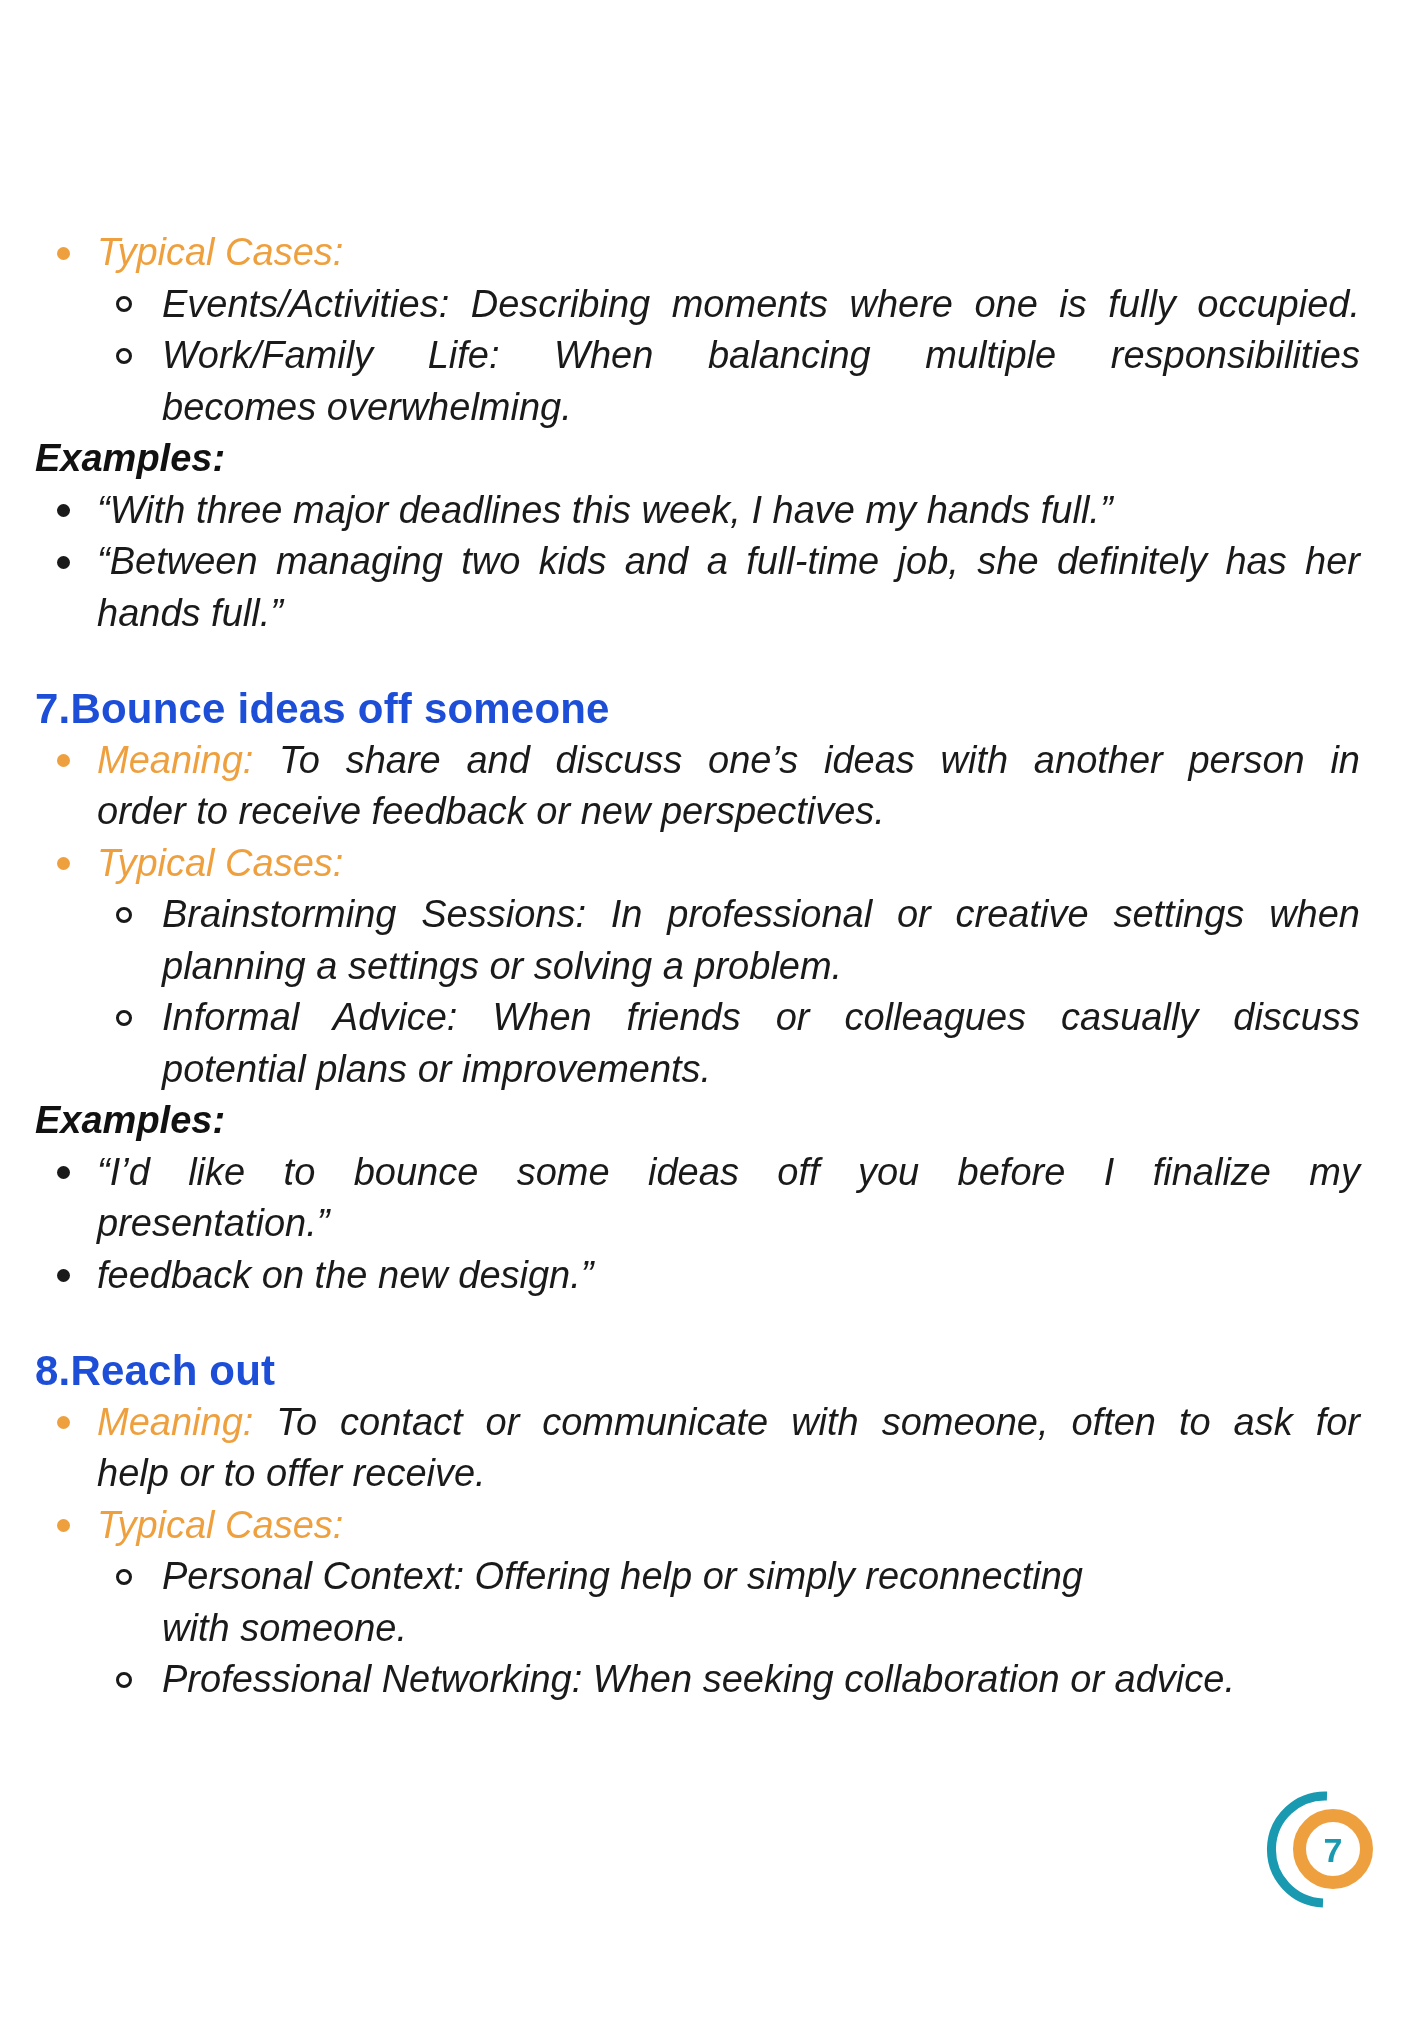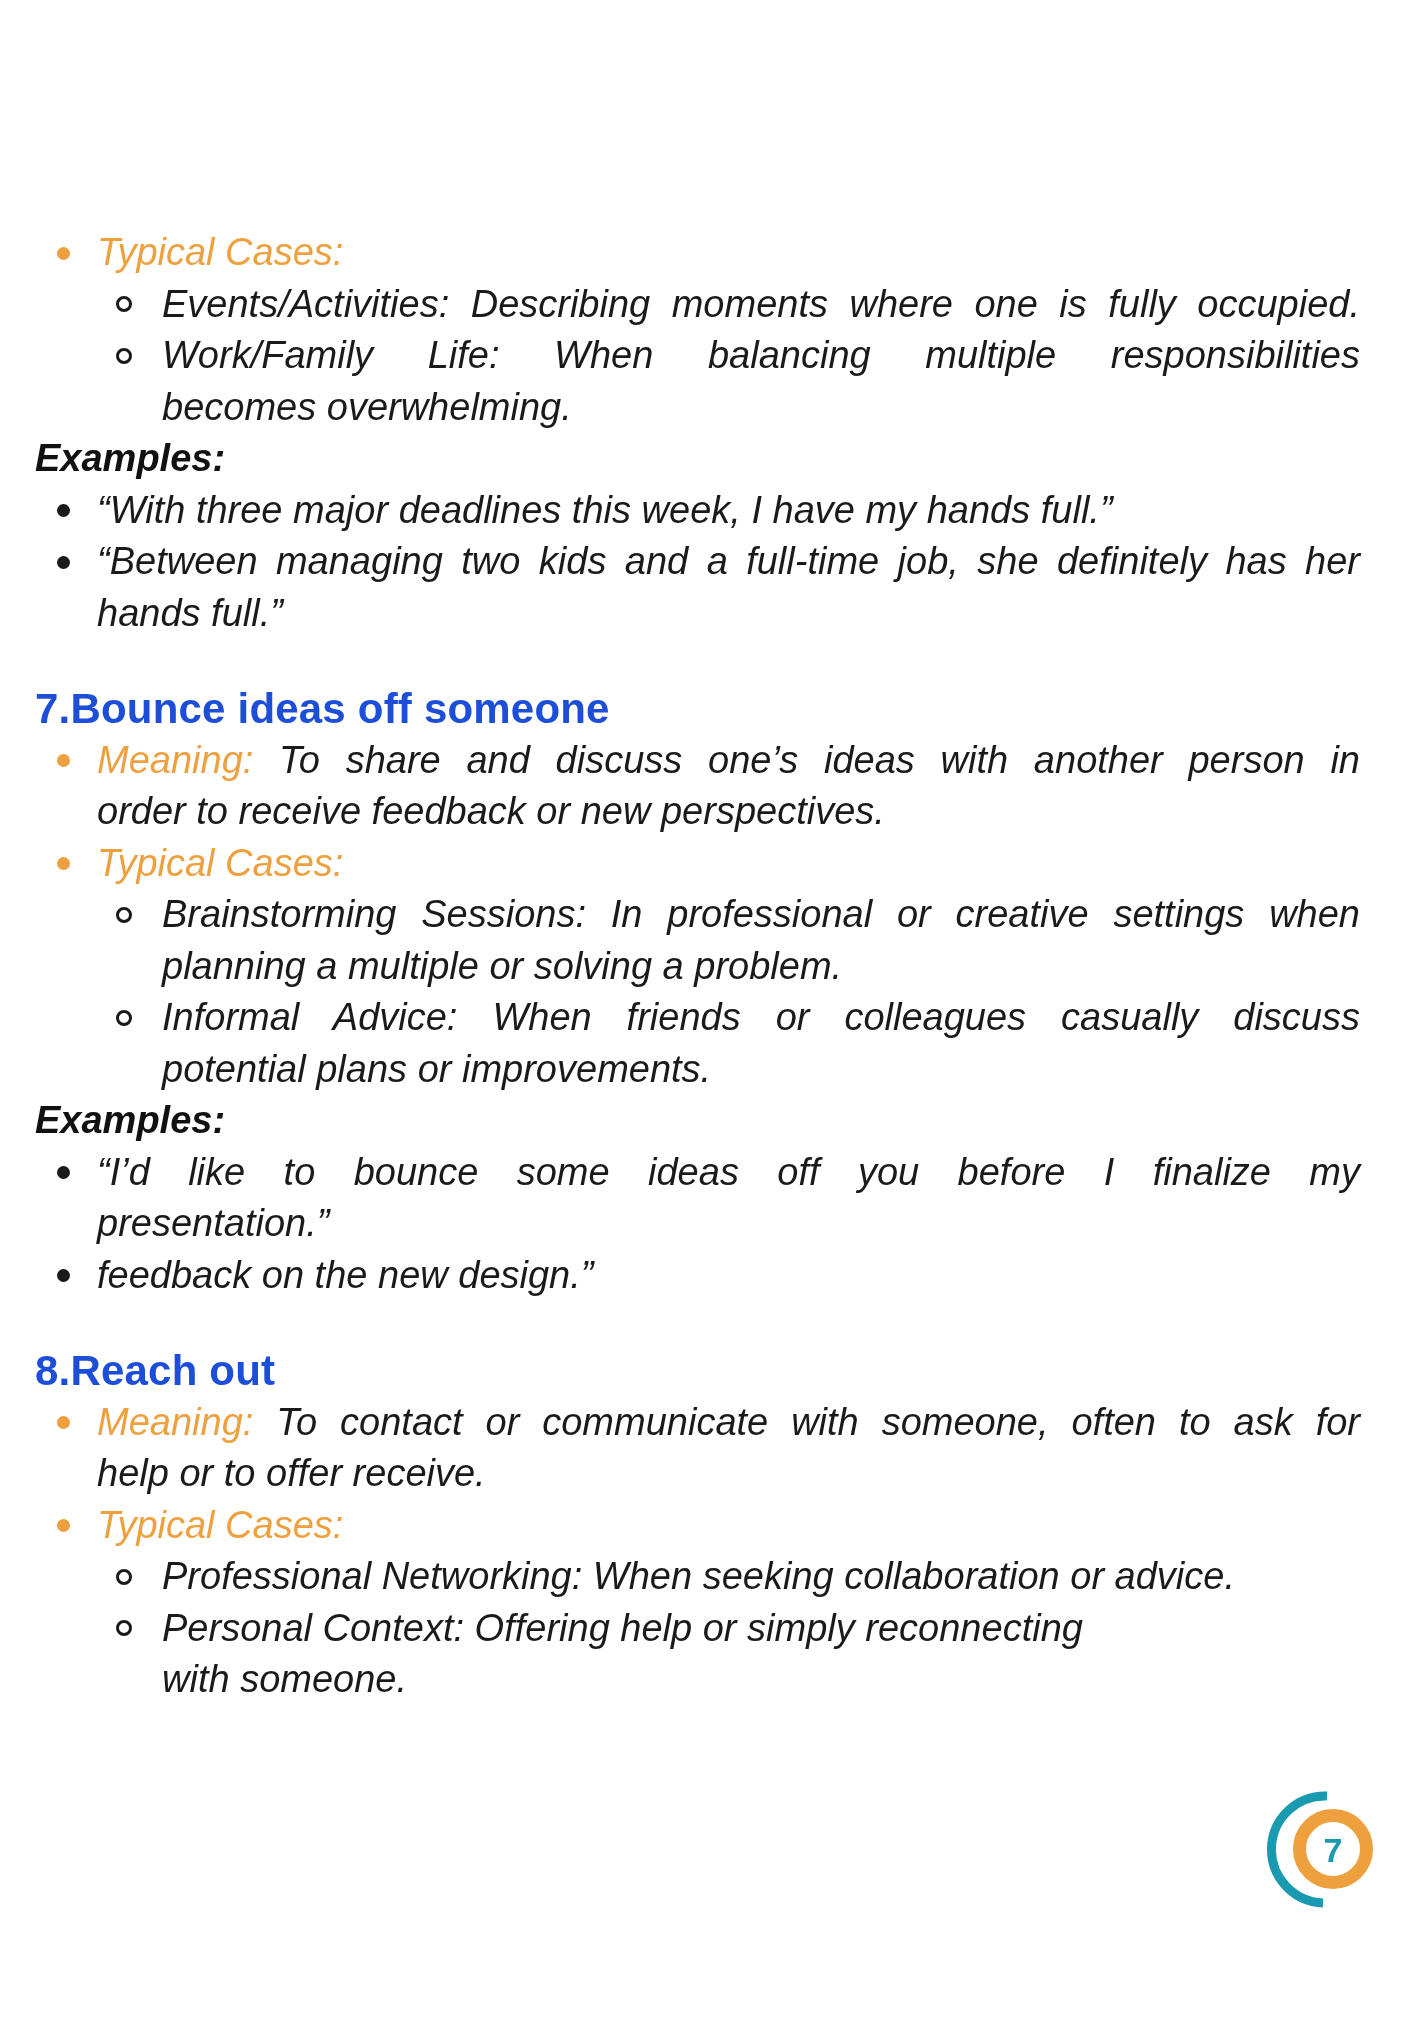--- a/index.html
+++ b/index.html
@@ -123,21 +123,21 @@
       <div class="line"><span class="label-orange">Meaning:</span> <span>To share and discuss one’s ideas with another person in</span></div>
       <div class="line last">order to receive feedback or new perspectives.</div>
     </div>
     <div class="li1">
       <span class="bullet orange"></span>
       <div class="line last"><span class="label-orange">Typical Cases:</span></div>
     </div>
     <div class="li2">
       <span class="circle-bullet"></span>
       <div class="line">Brainstorming Sessions: In professional or creative settings when</div>
-      <div class="line last">planning a multiple or solving a problem.</div>
+      <div class="line last">planning a settings or solving a problem.</div>
     </div>
     <div class="li2">
       <span class="circle-bullet"></span>
       <div class="line">Informal Advice: When friends or colleagues casually discuss</div>
       <div class="line last">potential plans or improvements.</div>
     </div>
     <div class="line last examples-label">Examples:</div>
     <div class="li1">
       <span class="bullet"></span>
       <div class="line">“I’d like to bounce some ideas off you before I finalize my</div>
@@ -155,26 +155,26 @@
       <span class="bullet orange"></span>
       <div class="line"><span class="label-orange">Meaning:</span> <span>To contact or communicate with someone, often to ask for</span></div>
       <div class="line last">help or to offer receive.</div>
     </div>
     <div class="li1">
       <span class="bullet orange"></span>
       <div class="line last"><span class="label-orange">Typical Cases:</span></div>
     </div>
     <div class="li2">
       <span class="circle-bullet"></span>
-      <div class="line last">Professional Networking: When seeking collaboration or advice.</div>
+      <div class="line last">Personal Context: Offering help or simply reconnecting</div>
+      <div class="line last">with someone.</div>
     </div>
     <div class="li2">
       <span class="circle-bullet"></span>
-      <div class="line last">Personal Context: Offering help or simply reconnecting</div>
-      <div class="line last">with someone.</div>
+      <div class="line last">Professional Networking: When seeking collaboration or advice.</div>
     </div>
   </div>
 
   <svg class="page-badge" viewBox="0 0 120 135" xmlns="http://www.w3.org/2000/svg">
     <path d="M 61 14 A 53 53 0 0 0 57 121" fill="none" stroke="#1a9ab1" stroke-width="9"></path>
     <circle cx="67" cy="67" r="33.5" fill="#ffffff" stroke="#efa03e" stroke-width="13"></circle>
     <text class="badge-number" x="67" y="68" text-anchor="middle" dominant-baseline="central">7</text>
   </svg>
 
 </div>

